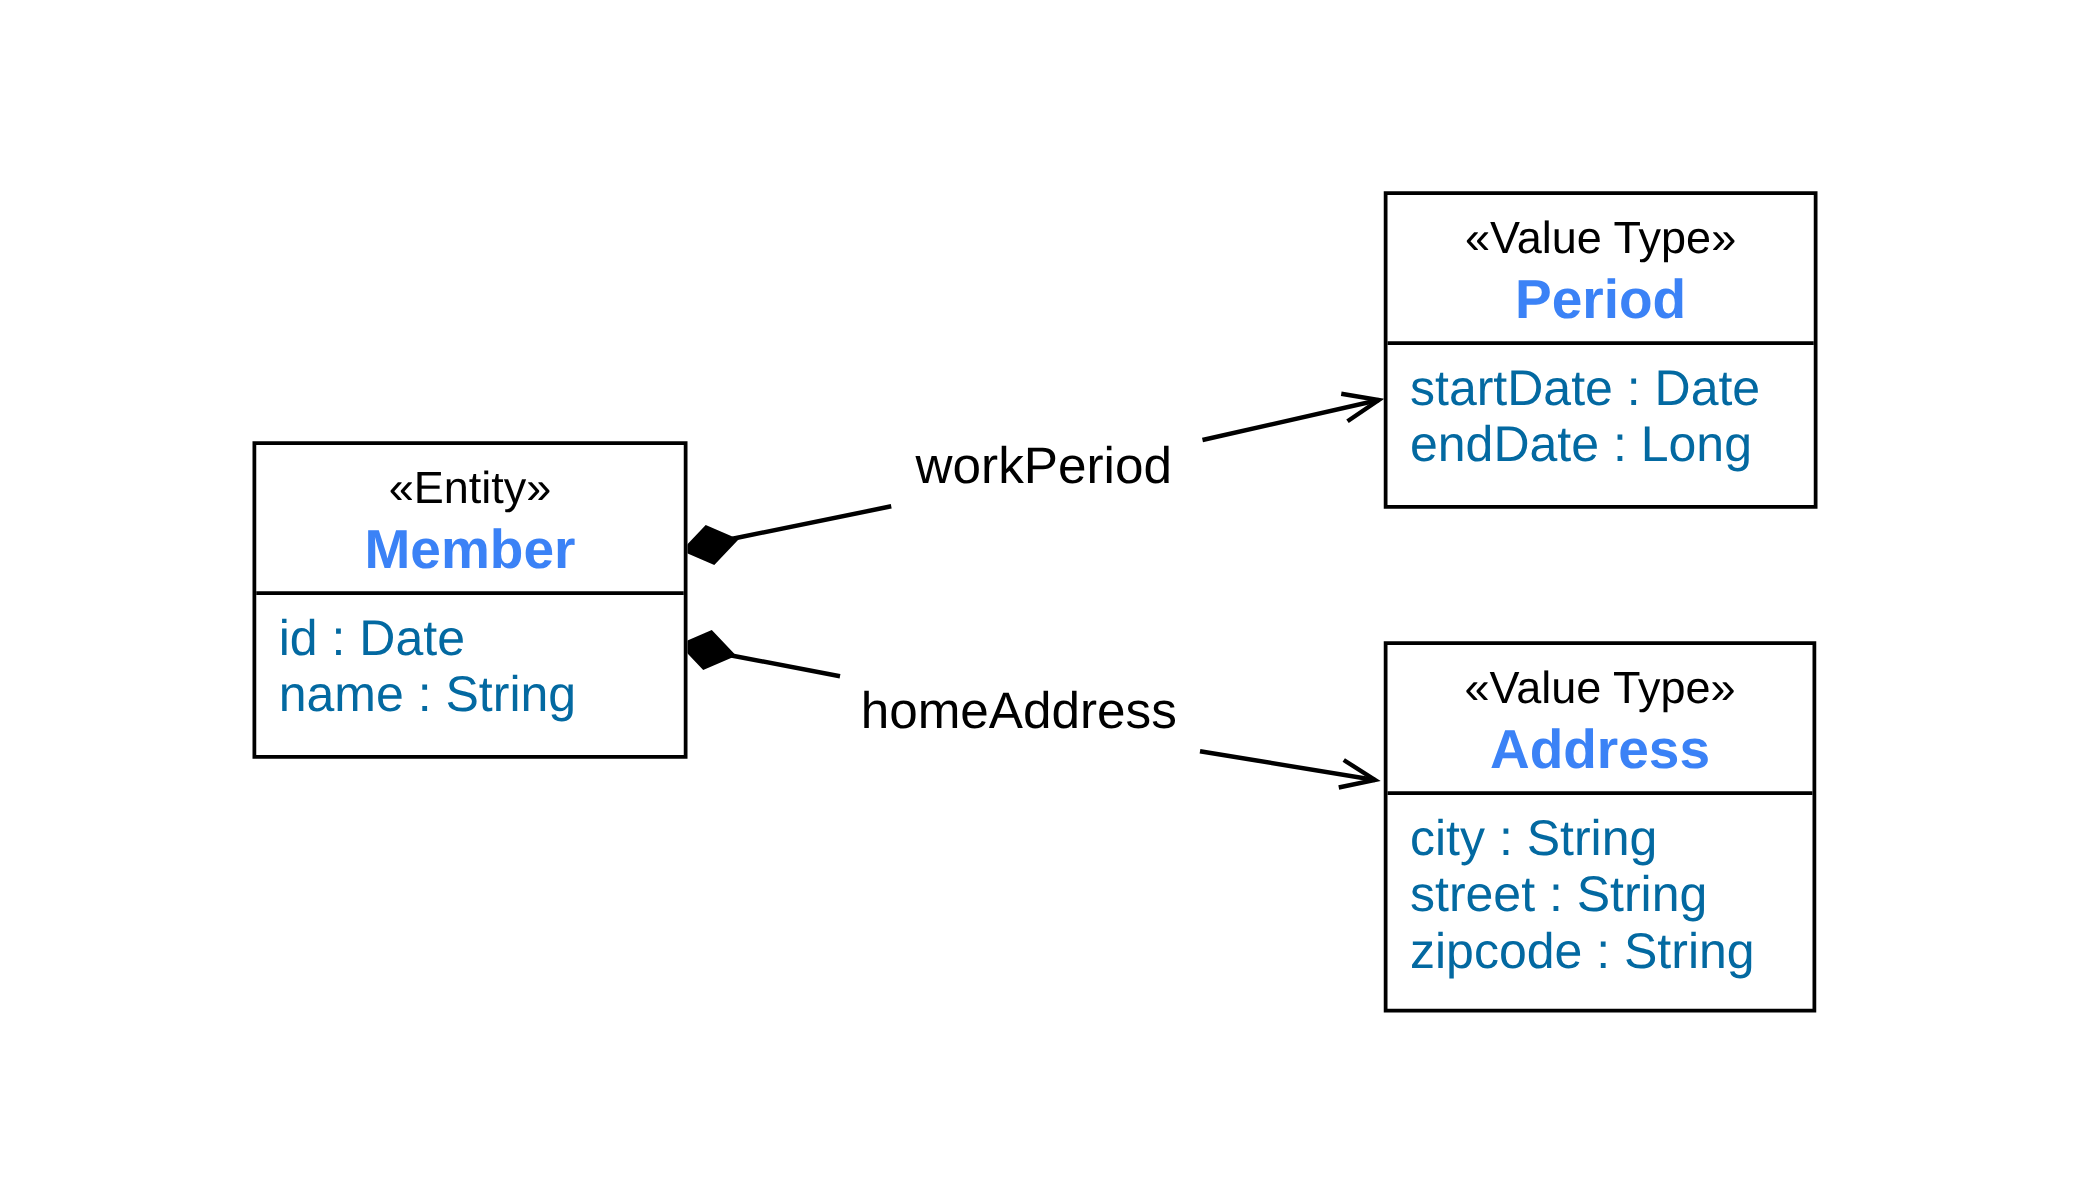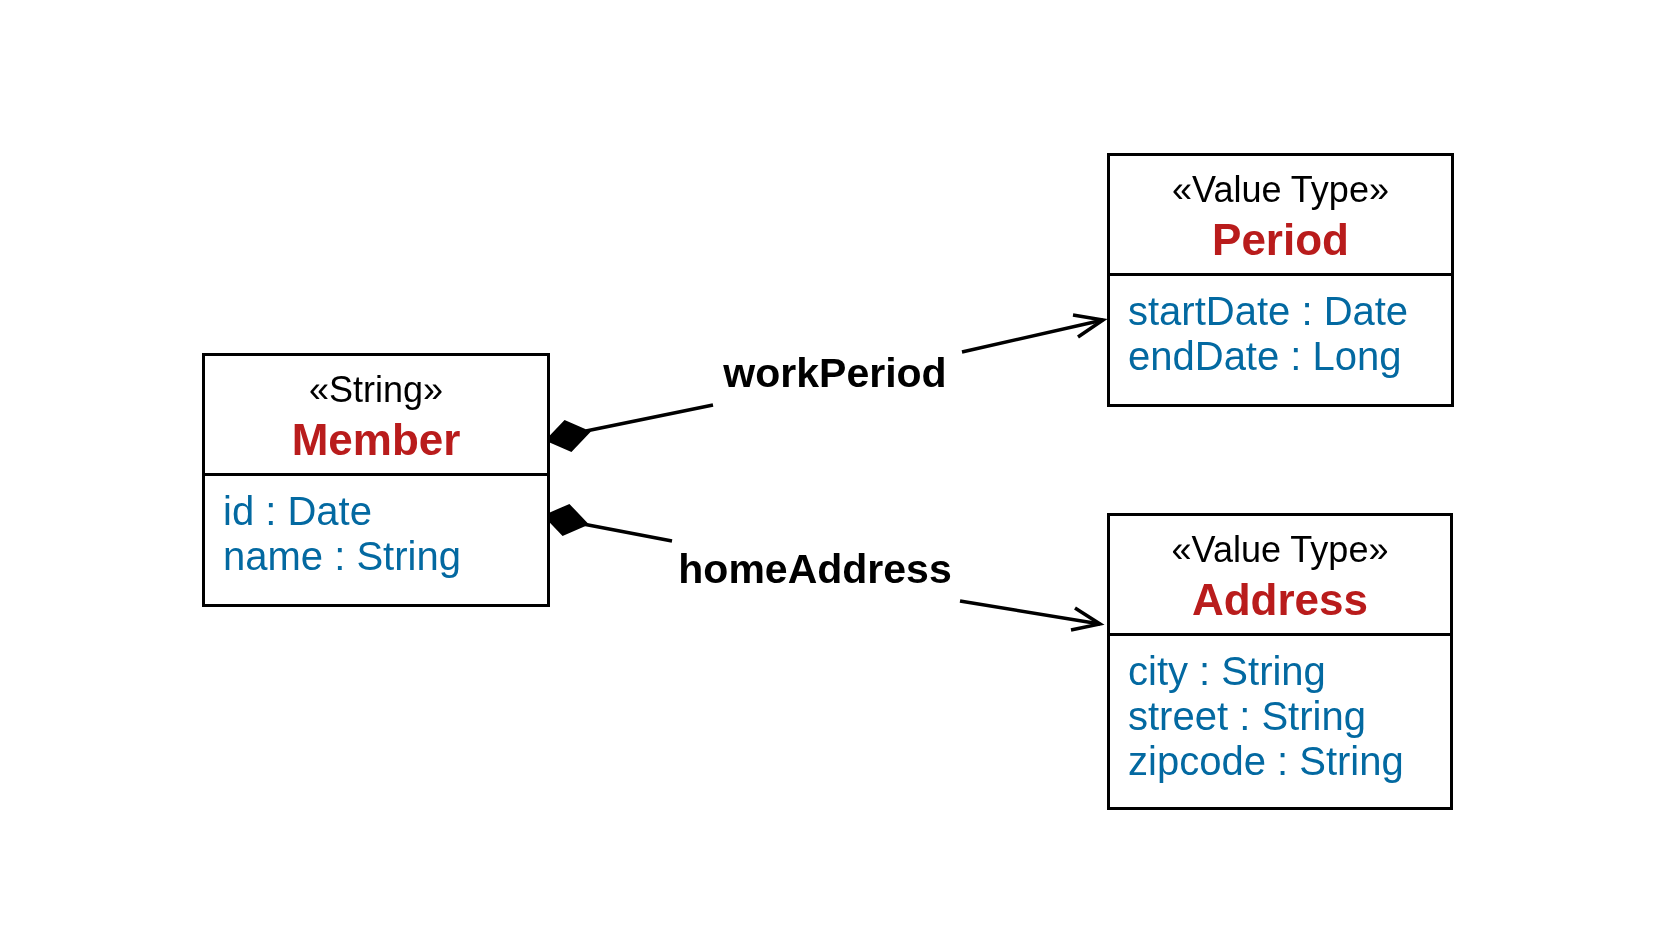--- a/index.html
+++ b/index.html
@@ -36,21 +36,21 @@
   .stereotype {
     font-size: 36px;
     line-height: 46px;
     color: #000;
     white-space: nowrap;
   }
   .class-name {
     font-size: 44px;
     font-weight: bold;
     line-height: 54px;
-    color: #b91c1c;
+    color: #3b82f6;
     white-space: nowrap;
   }
   .attrs-compartment {
     box-sizing: border-box;
     flex: 1;
     padding: 13px 16px 0 18px;
   }
   .attr-line {
     font-size: 40px;
     line-height: 45px;
@@ -65,21 +65,21 @@
     position: absolute;
     left: 0; top: 0;
     width: 1662px;
     height: 950px;
     pointer-events: none;
   }
   .assoc-label {
     position: absolute;
     transform: translate(-50%, -50%);
     font-size: 41px;
-    font-weight: bold;
+    font-weight: normal;
     color: #000;
     white-space: nowrap;
   }
   #workperiod-label  { left: 835px; top: 373px; }
   #homeaddress-label { left: 815px; top: 569px; }
 </style>
 </head>
 <body>
 
 <div id="canvas">
@@ -94,21 +94,21 @@
     <g stroke="#000" stroke-width="3.5" fill="none">
       <line x1="583" y1="524" x2="672" y2="541"></line>
       <line x1="960" y1="601" x2="1100" y2="624"></line>
       <polyline points="1075,608 1100,624 1071,630"></polyline>
       <polygon points="586,524 563,534 546,516 569,506" fill="#000" stroke="#000"></polygon>
     </g>
   </svg>
 
   <div id="member-box" class="class-box">
     <div class="title-compartment">
-      <div class="stereotype">«String»</div>
+      <div class="stereotype">«Entity»</div>
       <div class="class-name">Member</div>
     </div>
     <div class="attrs-compartment">
       <div class="attr-line">id : Date</div>
       <div class="attr-line">name : String</div>
     </div>
   </div>
 
   <div id="period-box" class="class-box">
     <div class="title-compartment">

